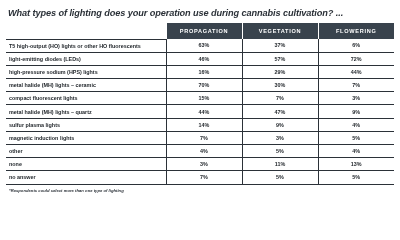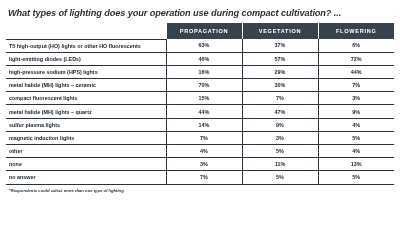--- a/index.html
+++ b/index.html
@@ -84,21 +84,21 @@
     color: #2b3138;
     padding: 3.5px 0 0 3px;
     white-space: nowrap;
   }
 </style>
 </head>
 <body>
 
 <div class="page">
 
-  <div class="title">What types of lighting does your operation use during compact cultivation? ...</div>
+  <div class="title">What types of lighting does your operation use during cannabis cultivation? ...</div>
 
   <table class="survey">
     <colgroup>
       <col class="c-label">
       <col class="c-data">
       <col class="c-data">
       <col class="c-data">
     </colgroup>
     <thead>
       <tr>

